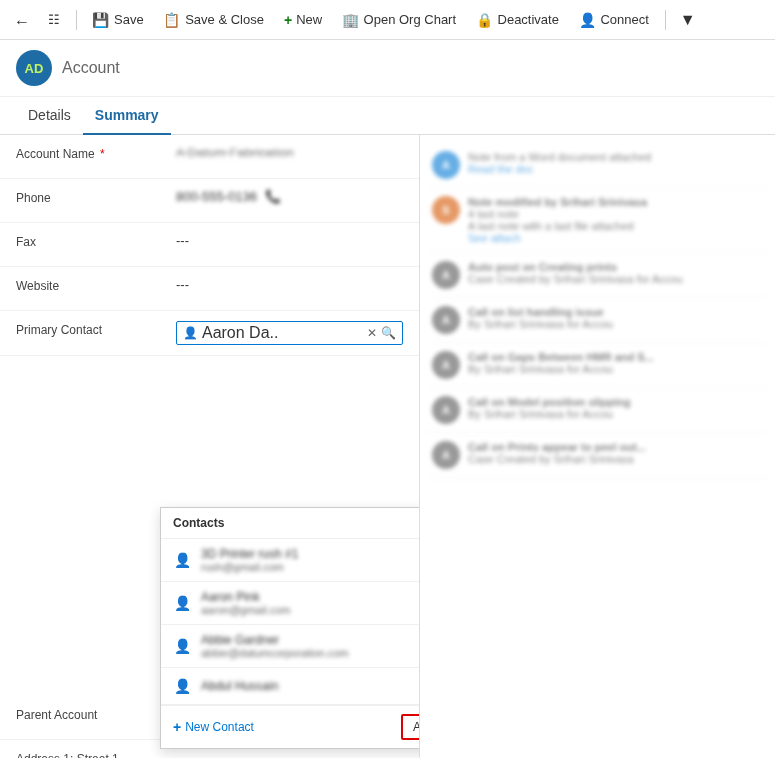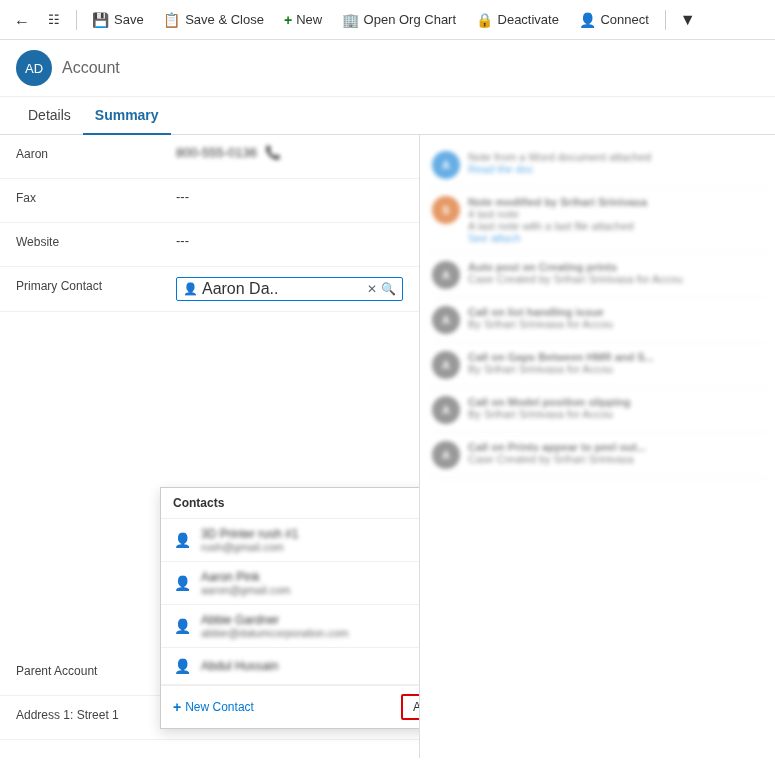--- a/index.html
+++ b/index.html
@@ -37,22 +37,22 @@
       display: flex;
       align-items: center;
       padding: 10px 16px;
       border-bottom: 1px solid #eee;
     }
     .avatar {
       width: 36px; height: 36px;
       background: #1e6ca6;
       border-radius: 50%;
       display: flex; align-items: center; justify-content: center;
-      color: #ffffff;
-      font-weight: normal;
+      color: #bef264;
+      font-weight: bold;
       font-size: 13px;
       margin-right: 10px;
       flex-shrink: 0;
       text-align: right;
     }
     .record-title { font-size: 18px; font-weight: 600; color: #1e1e1e; }
     .record-subtitle { font-size: 16px; color: #666; }
 
     
     .tabs {
@@ -124,21 +124,21 @@
       flex: 1;
     }
     .lookup-icon { color: #555; font-size: 12px; }
     .lookup-text { font-size: 16px; color: #333; flex: 1; }
     .lookup-clear { color: #666; cursor: pointer; font-size: 12px; }
     .lookup-search { color: #0078d4; cursor: pointer; font-size: 12px; }
 
     
     .dropdown-panel {
       position: absolute;
-      top: 352px;
+      top: 372px;
       left: 160px;
       width: 370px;
       background: #fff;
       border: 1px solid #ccc;
       box-shadow: 0 4px 12px rgba(0,0,0,0.15);
       z-index: 100;
     }
     .dropdown-header {
       display: flex;
       justify-content: space-between;
@@ -273,23 +273,30 @@
 
 <div class="tabs">
   <div class="tab">Details</div>
   <div class="tab active">Summary</div>
 </div>
 
 <div class="main-content">
 
   <div class="left-panel">
 
-
-    <div class="field-row">
-      <div class="field-label">Aaron</div>
+    <div class="field-row">
+      <div class="field-label">
+        <span>Account Name</span>
+        <span class="field-required">*</span>
+      </div>
+      <div class="field-value strikethrough" style="filter:blur(2px);">A Datum Fabrication</div>
+    </div>
+
+    <div class="field-row">
+      <div class="field-label">Phone</div>
       <div class="field-value" style="display:flex;align-items:center;filter:blur(2px);">
         800-555-0136
         <span class="phone-icon" style="margin-left:8px;">📞</span>
       </div>
     </div>
 
     <div class="field-row">
       <div class="field-label">Fax</div>
       <div class="field-value">---</div>
     </div>

